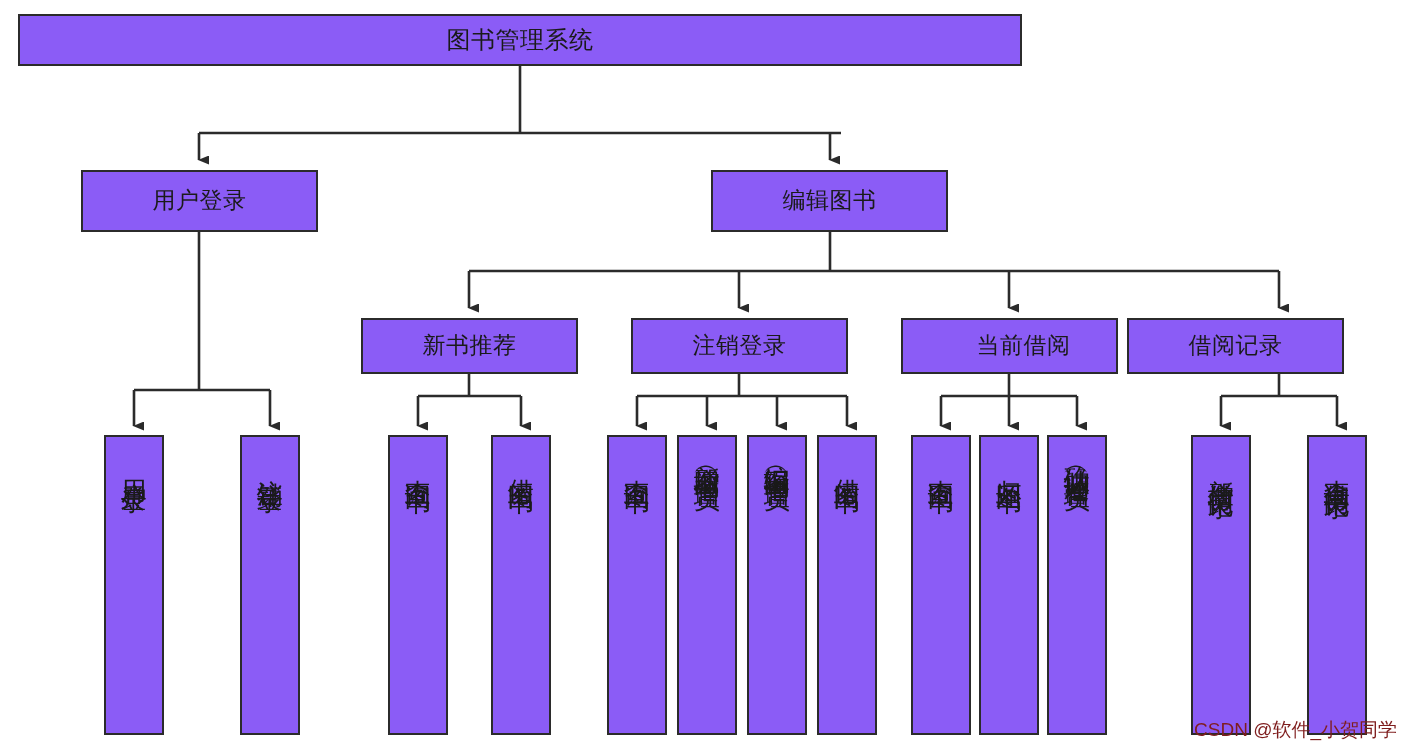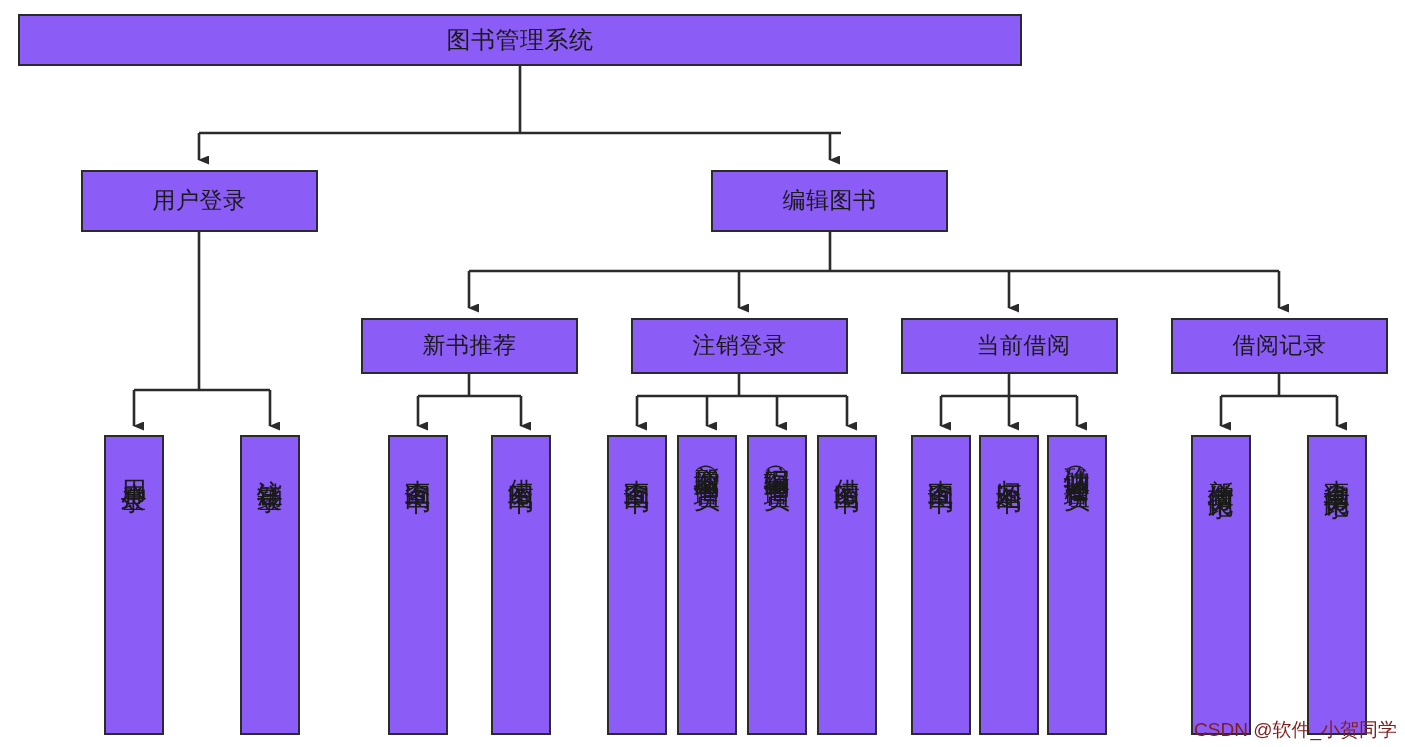--- a/index.html
+++ b/index.html
@@ -139,21 +139,21 @@
 
   <div class="node horizontal" style="left:361px; top:318px; width:217px; height:56px;">
     <span class="label">新书推荐</span>
   </div>
   <div class="node horizontal" style="left:631px; top:318px; width:217px; height:56px;">
     <span class="label">注销登录</span>
   </div>
   <div class="node horizontal" style="left:901px; top:318px; width:217px; height:56px;padding-left:28px;">
     <span class="label">当前借阅</span>
   </div>
-  <div class="node horizontal" style="left:1171px; top:318px; width:217px; height:56px;">
+  <div class="node horizontal" style="left:1127px; top:318px; width:217px; height:56px;">
     <span class="label">借阅记录</span>
   </div>
 
   <div class="node vertical" style="left:104px; top:435px; width:60px; height:300px;">
     <span class="label">用户登录</span>
   </div>
   <div class="node vertical" style="left:240px; top:435px; width:60px; height:300px;">
     <span class="label">注销登录</span>
   </div>
 

